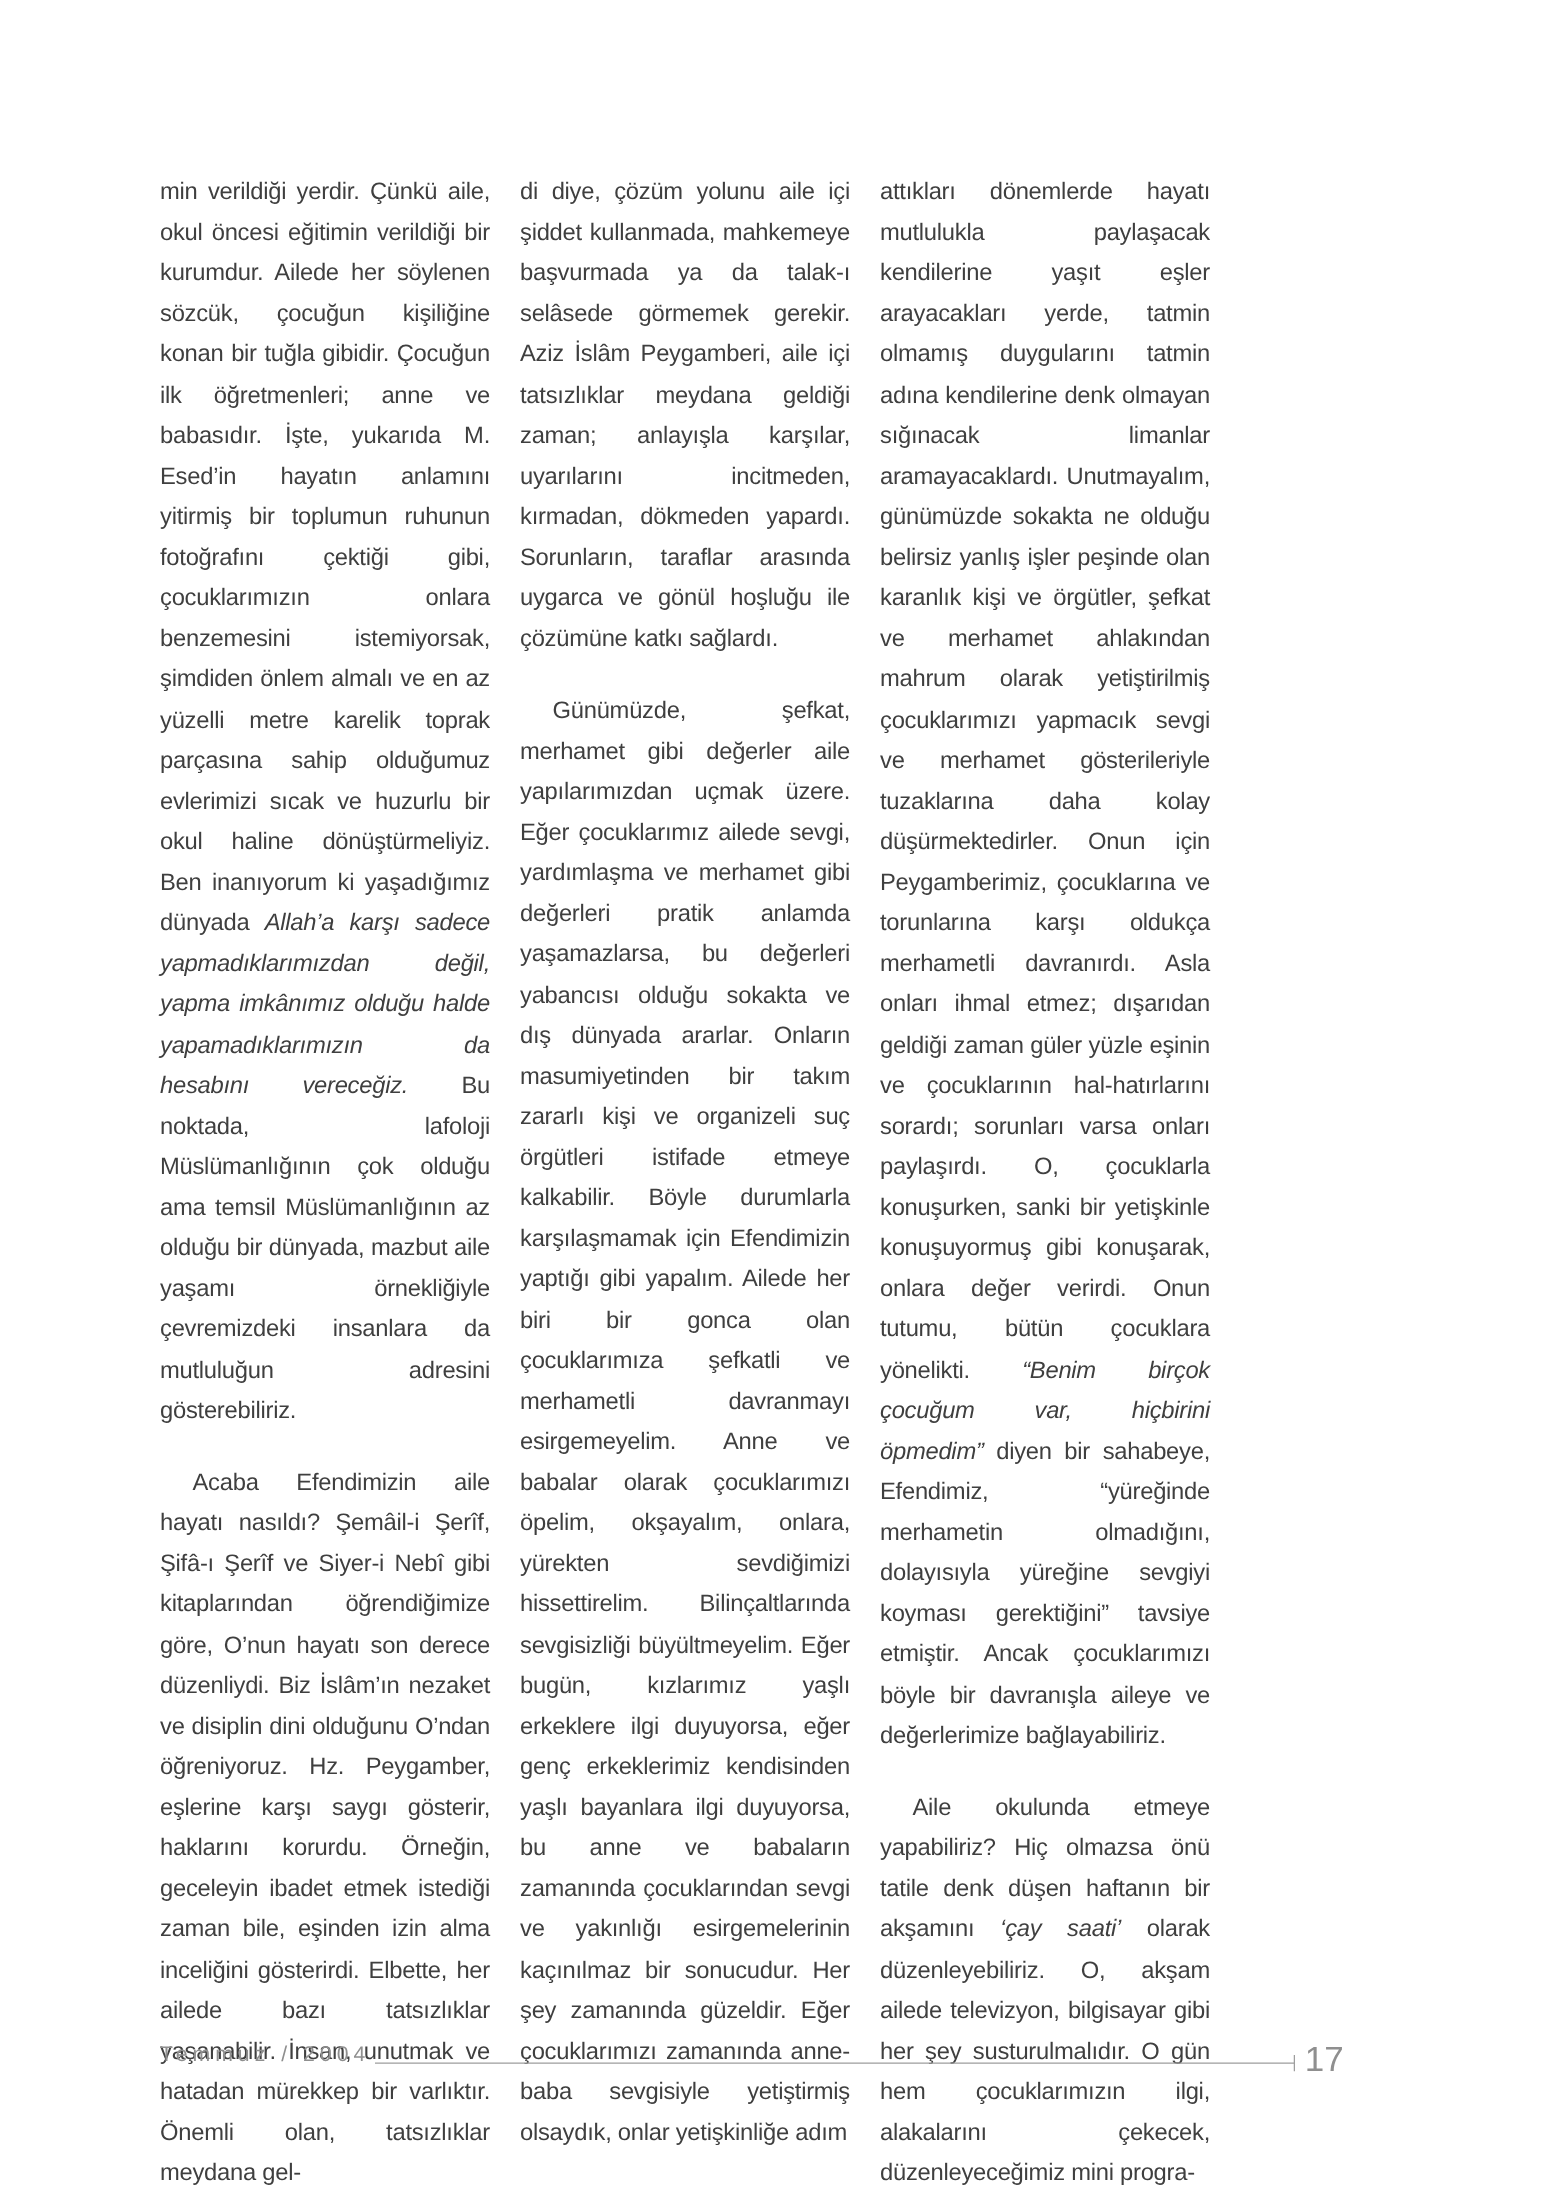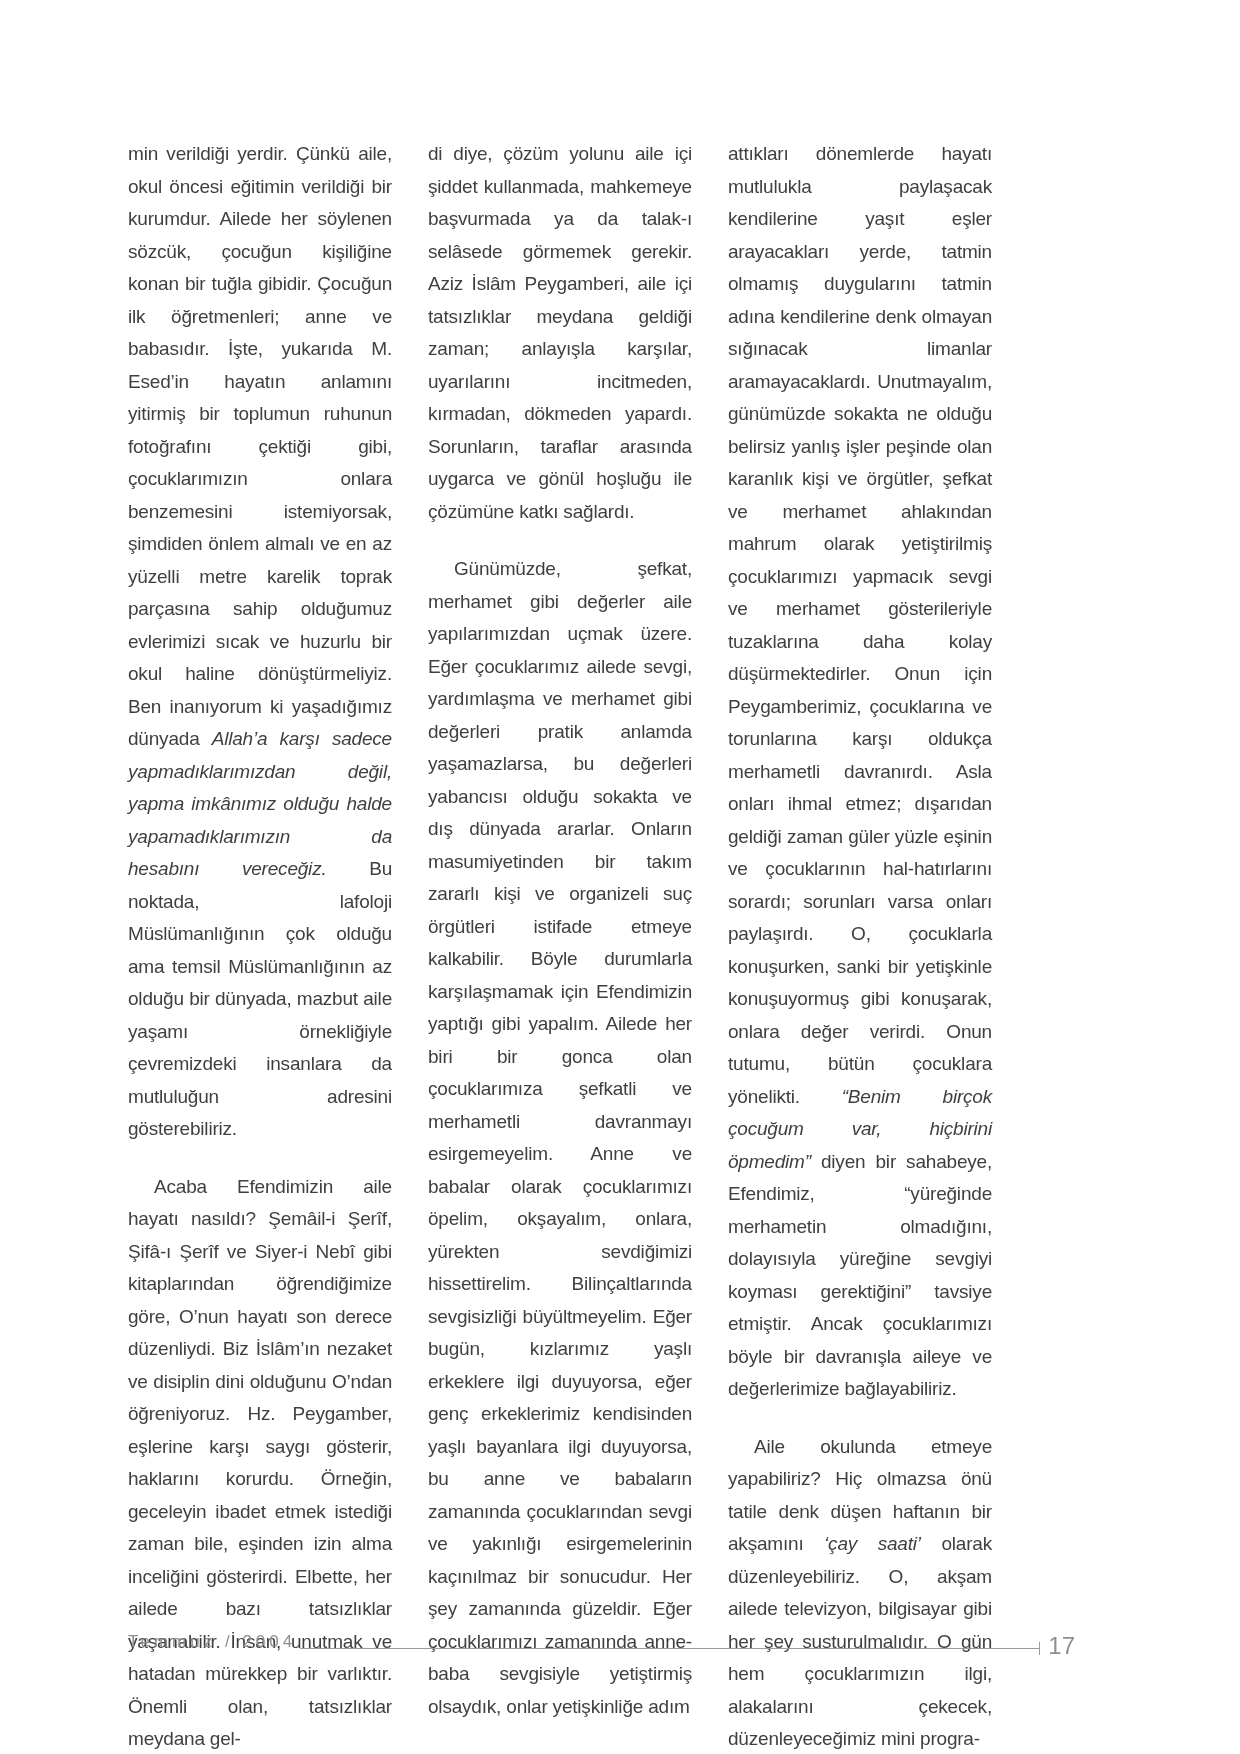--- a/index.html
+++ b/index.html
@@ -18,21 +18,21 @@
     position: absolute;
     inset: 0;
     background: #ffffff;
   }
   .columns {
     position: absolute;
     left: 128px;
     top: 138px;
     width: 849px;
     display: flex;
-    gap: 36px;
+    gap: 24px;
   }
   .col {
     width: 264px;
     flex: 0 0 264px;
     text-align: justify;
     font-size: 19px;
     line-height: 32.5px;
     letter-spacing: -0.2px;
     color: #3f3f3f;
     hyphens: auto;
@@ -77,21 +77,21 @@
     content: "";
     position: absolute;
     right: 0;
     top: -6px;
     width: 1px;
     height: 13px;
     background: #9d9d9d;
   }
   .pagenum {
     color: #8f8f8f;
-    font-size: 24px;
+    font-size: 28px;
     padding-left: 6px;
     flex: 0 0 auto;
     position: relative;
     top: 4px;
   }
 </style>
 </head>
 <body>
 
 <div class="page">

